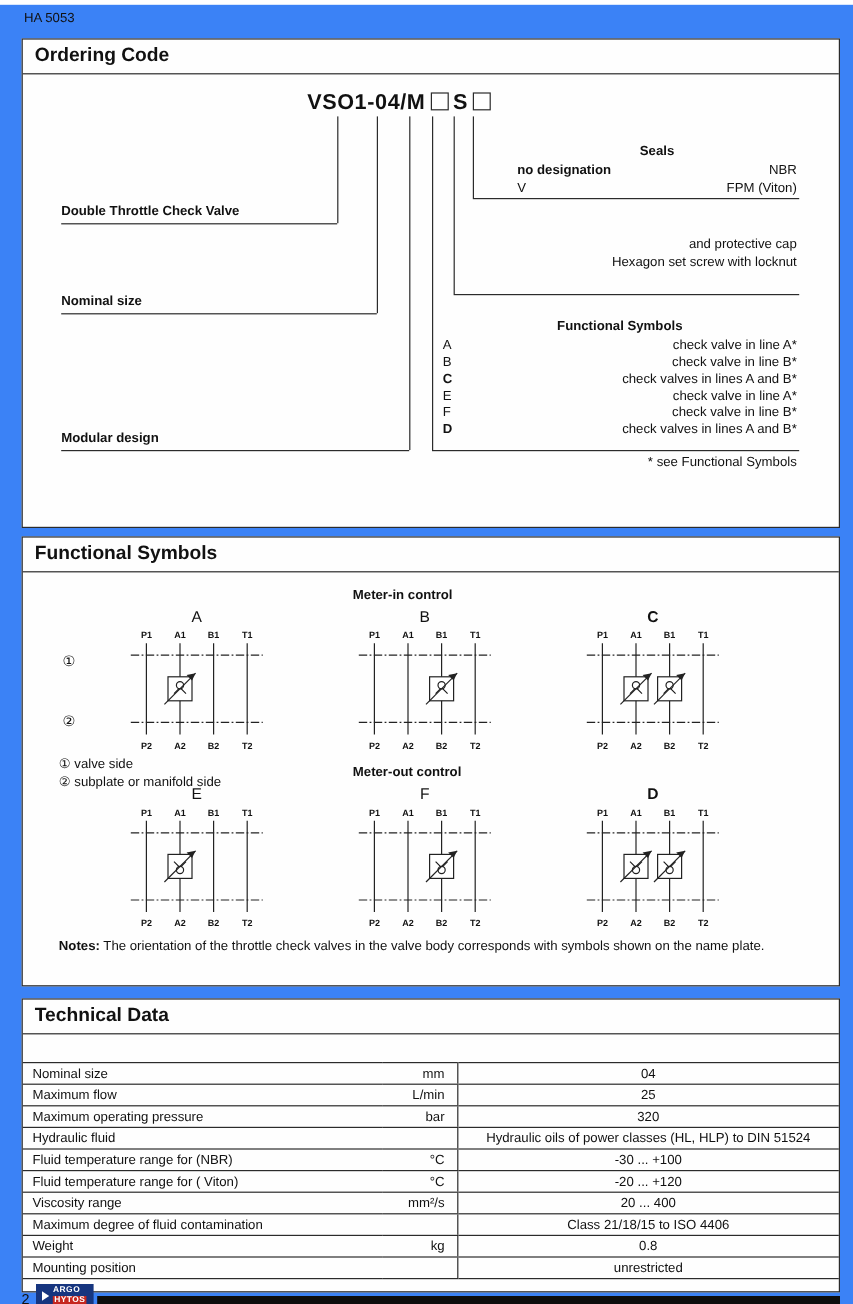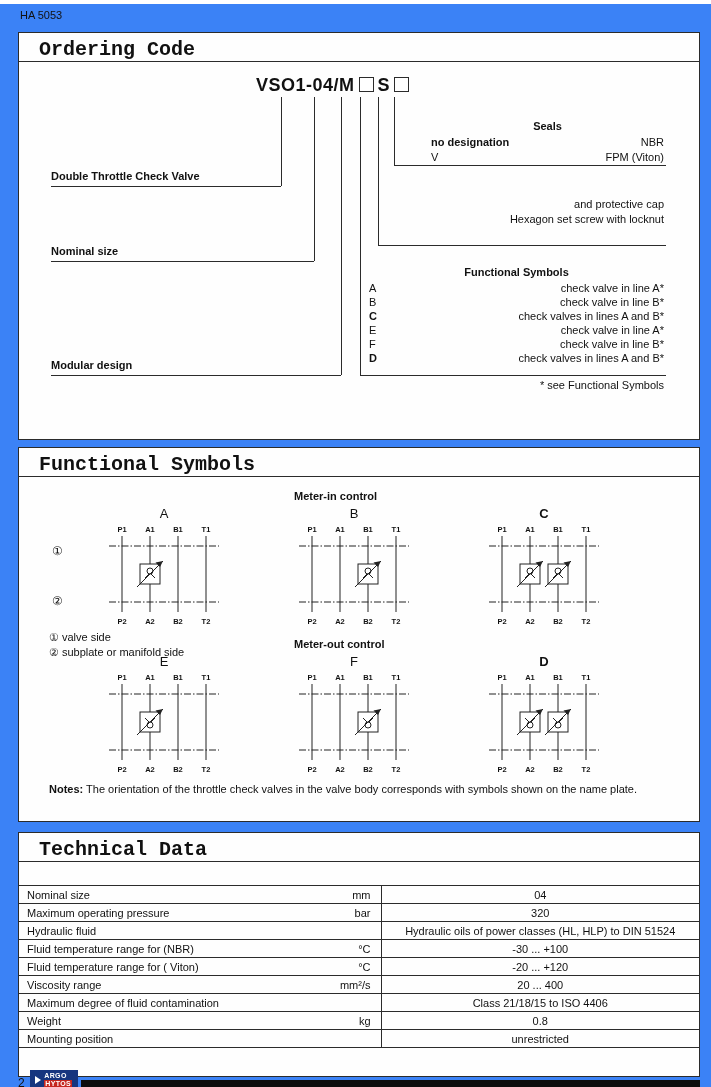--- a/index.html
+++ b/index.html
@@ -7,21 +7,21 @@
   body { font-family:"Liberation Sans", sans-serif; color:#111; }
   .page { position:relative; width:711px; height:1087px; background:#3b82f6; overflow:hidden; margin:4px auto; }
 
   .doc-code { position:absolute; left:20px; top:5px; font-size:11px; }
 
   .box { position:absolute; left:18px; width:682px; border:1px solid #2b2b2b; background:#fefefe; }
   .sec-ordering  { top:28px;  height:408px; }
   .sec-symbols   { top:443px; height:375px; }
   .sec-technical { top:828px; height:245px;padding-left:28px; }
 
-  .sec-title { position:absolute; left:20px; top:5px; font-size:20px; font-weight:bold;font-family:Liberation Mono, monospace; }
+  .sec-title { position:absolute; left:10px; top:5px; font-size:16px; font-weight:bold; }
   .title-rule { position:absolute; left:0; right:0; top:28px; border-top:1px solid #2b2b2b; }
 
   
   .code-line { position:absolute; left:237px; top:42px; display:flex; align-items:center; gap:4px;
                font-size:18px; font-weight:bold; letter-spacing:0.5px; }
   .code-box { display:inline-block; width:15px; height:15px; border:1px solid #2b2b2b; background:#fff; margin-top:-2px; }
   .vline { position:absolute; width:1px; background:#2b2b2b; }
   .hline { position:absolute; height:1px; background:#2b2b2b; }
   .lbl   { position:absolute; font-size:11px; font-weight:bold; }
 
@@ -318,20 +318,25 @@
     <div class="title-rule"></div>
 
     <table class="tech">
       <tbody>
         <tr>
           <td class="p">Nominal size</td>
           <td class="u">mm</td>
           <td class="v">04</td>
         </tr>
         <tr>
+          <td class="p">Maximum flow</td>
+          <td class="u">L/min</td>
+          <td class="v">25</td>
+        </tr>
+        <tr>
           <td class="p">Maximum operating pressure</td>
           <td class="u">bar</td>
           <td class="v">320</td>
         </tr>
         <tr>
           <td class="p">Hydraulic fluid</td>
           <td class="u"></td>
           <td class="v">Hydraulic oils of power classes (HL, HLP) to DIN 51524</td>
         </tr>
         <tr>

